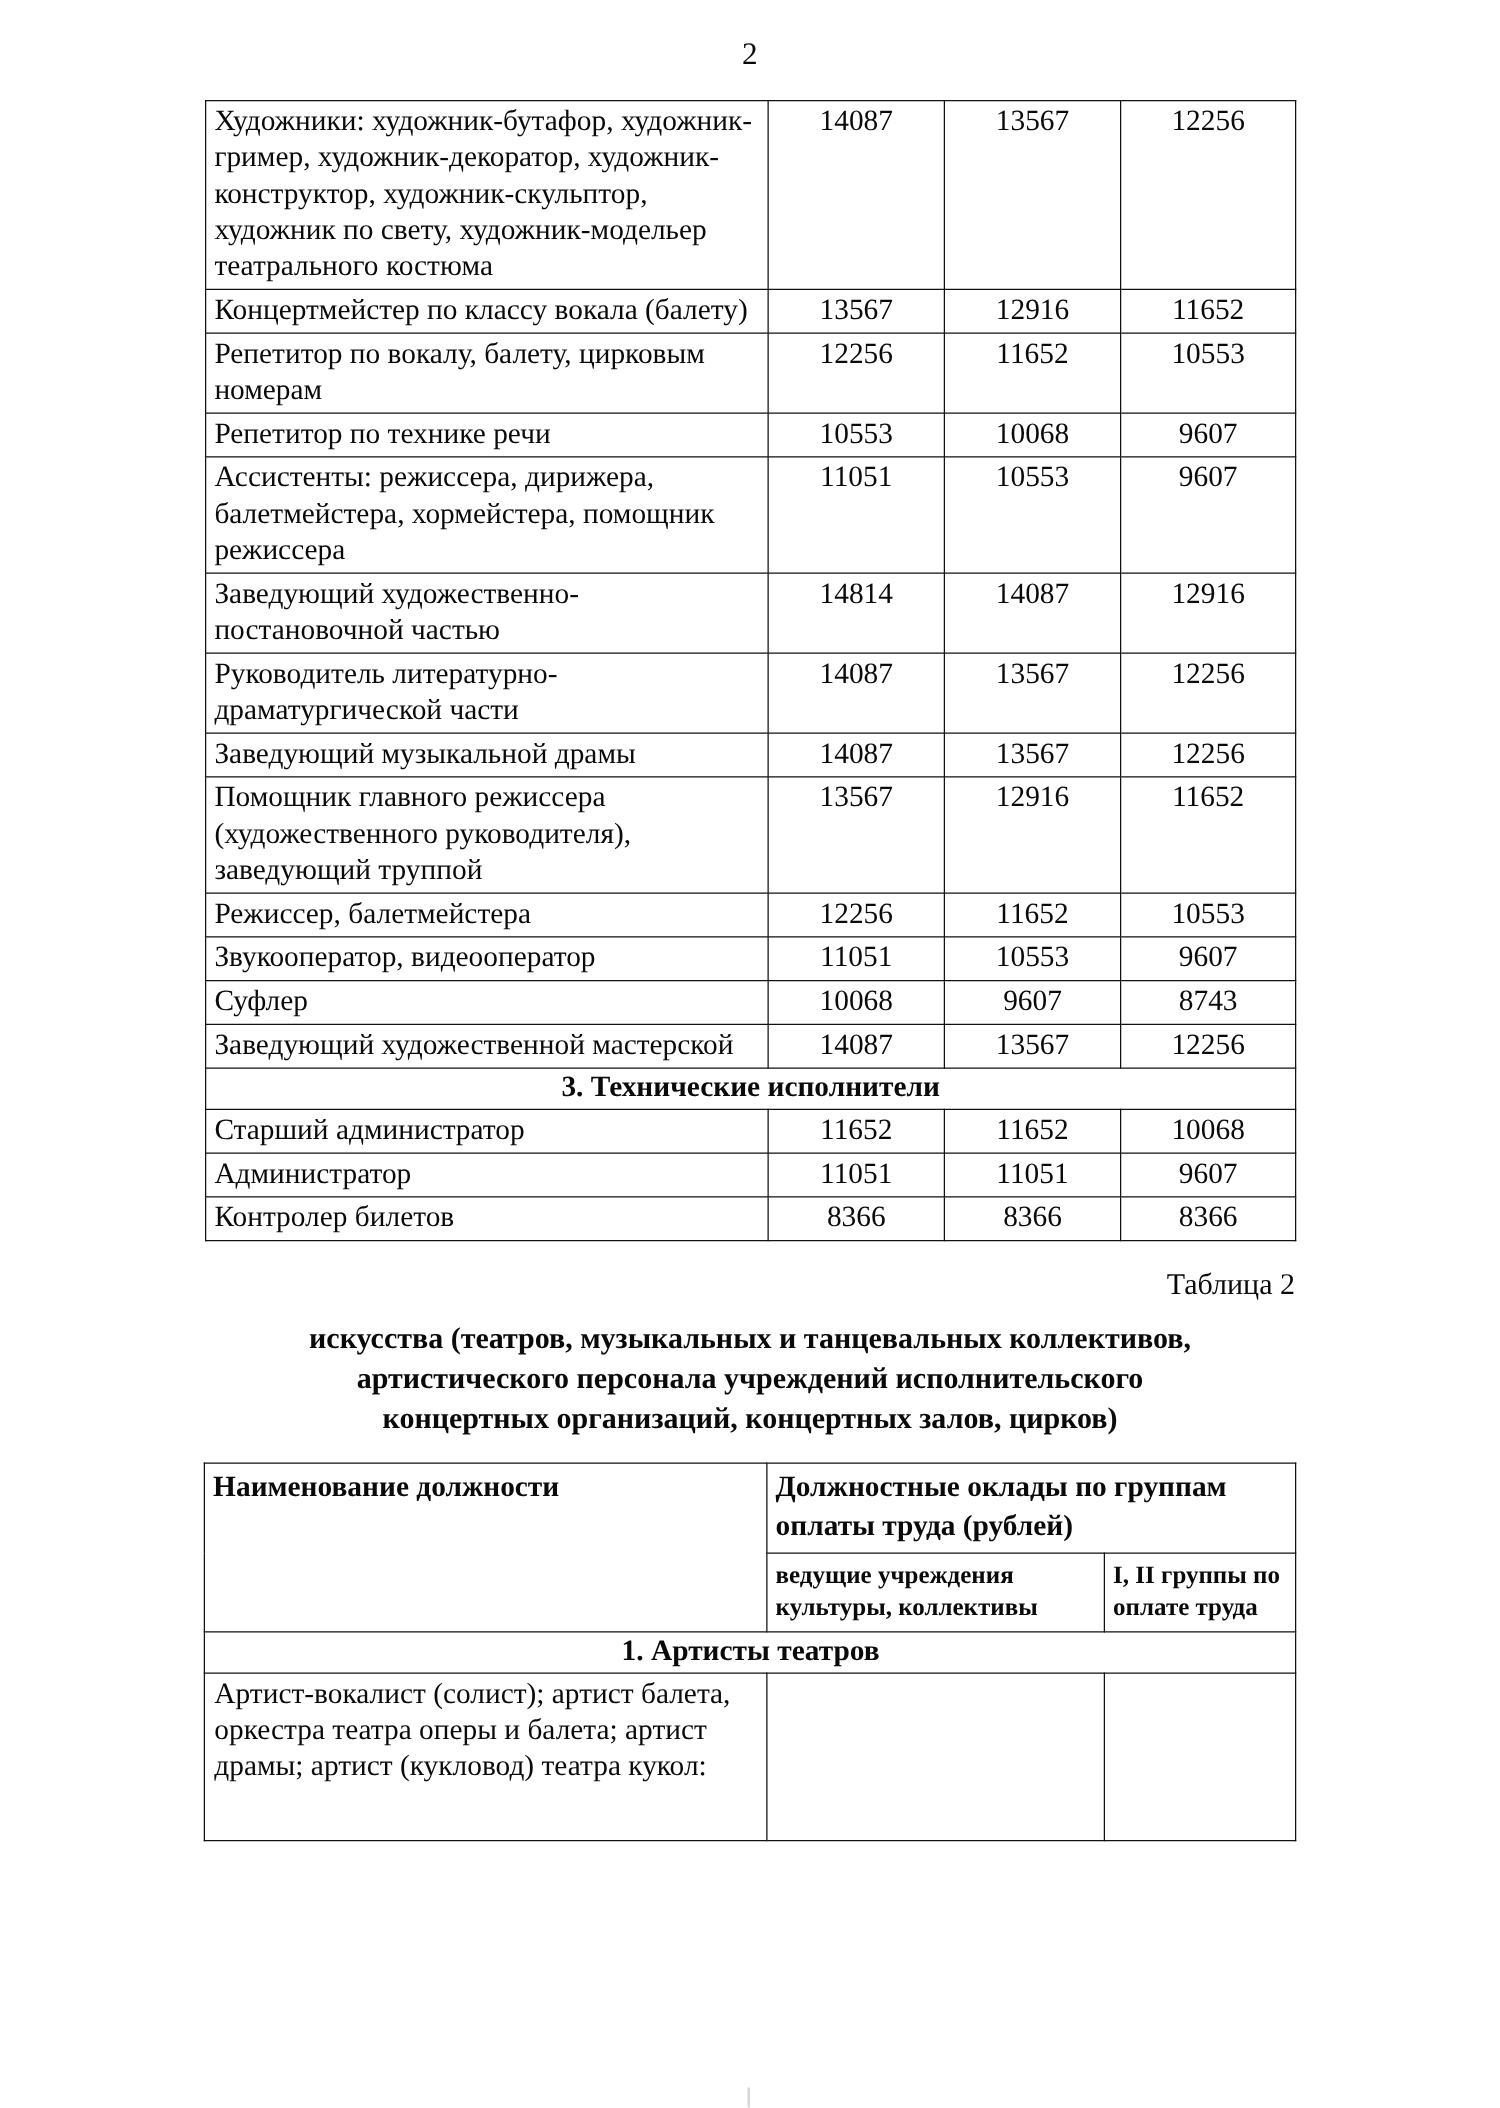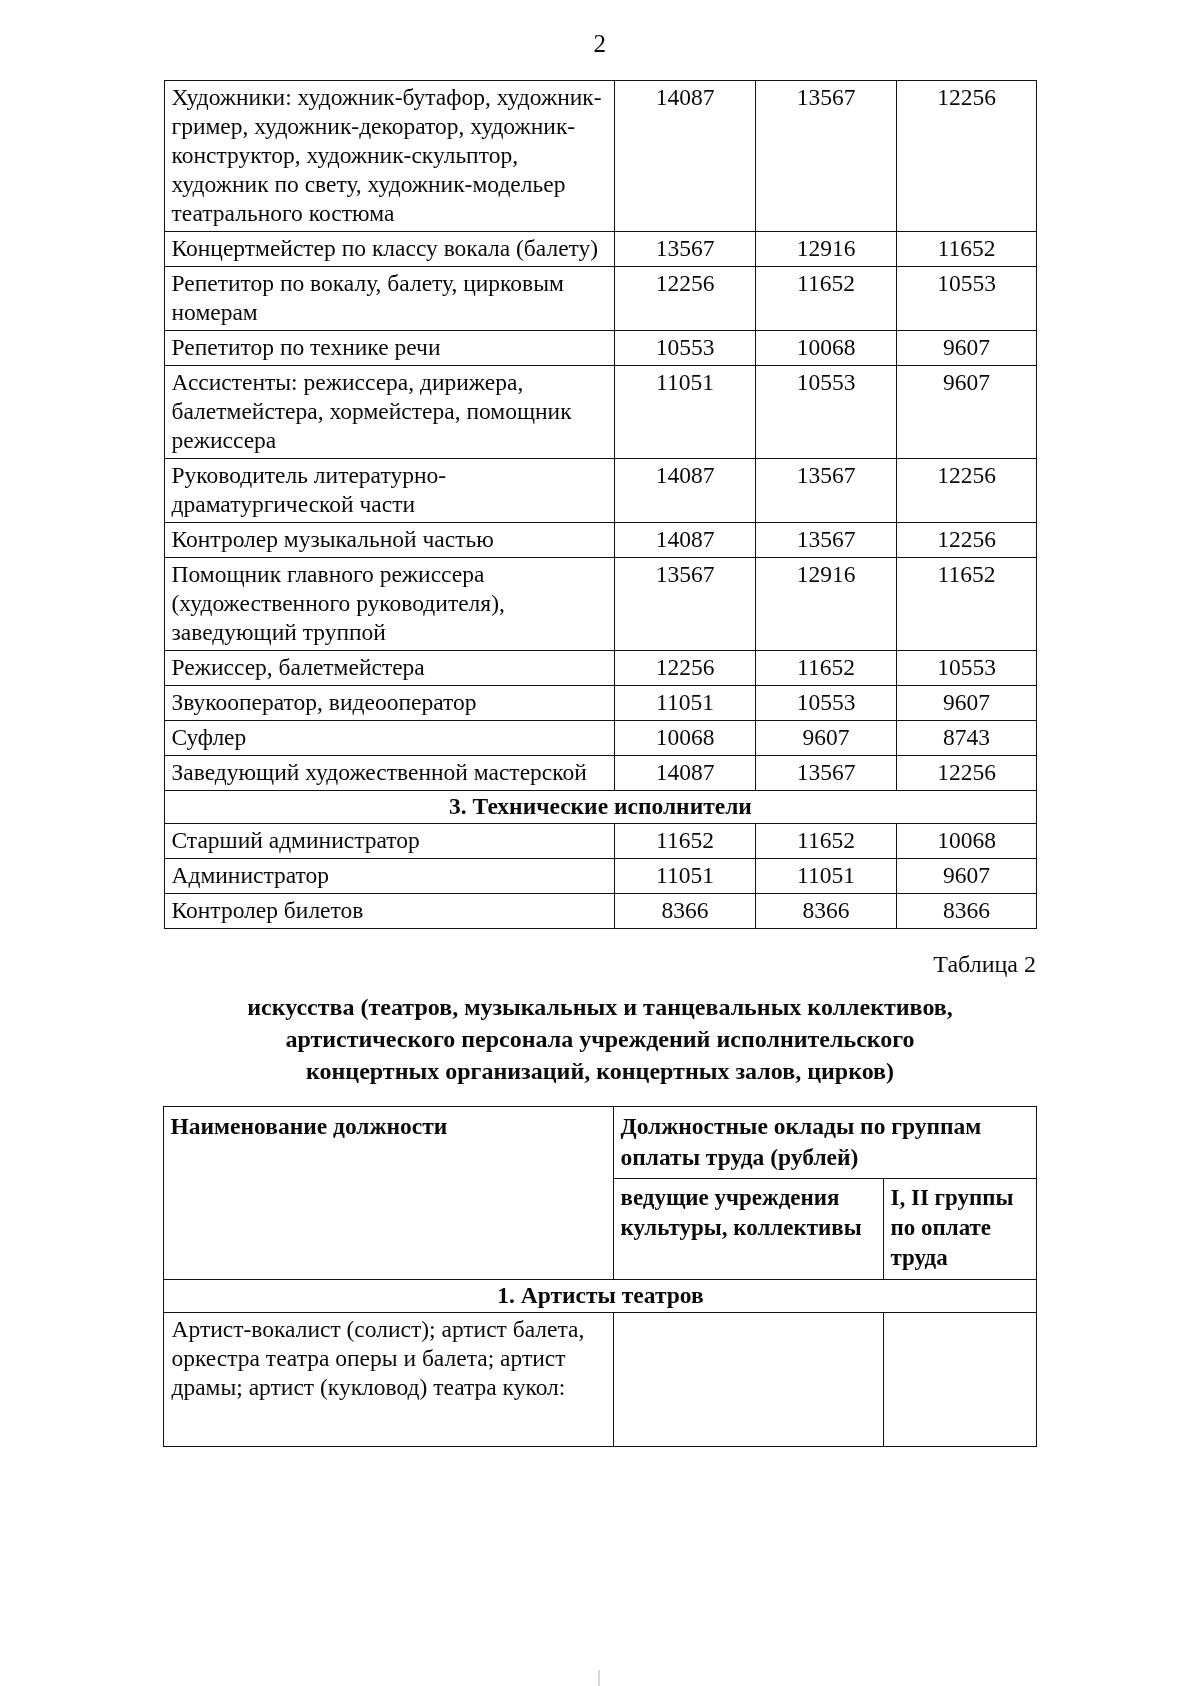--- a/index.html
+++ b/index.html
@@ -95,21 +95,21 @@
   .t2 col.d2 { width: 152px; }
 
   table.t2 th {
     text-align: left;
     font-weight: bold;
     vertical-align: top;
     line-height: 1.3;
     padding: 4px 6px 6px 6px;
   }
   table.t2 th.sub {
-    font-size: 23px;
+    font-size: 20px;
   }
   .empty-tall td { height: 128px; }
   .faint-tick {
     position: absolute;
     width: 2px;
     height: 22px;
     background: #d8d8d8;
   }
 </style>
 </head>
@@ -156,30 +156,36 @@
         <td class="num">9607</td>
       </tr>
 
       <tr>
         <td class="title-cell">Ассистенты: режиссера, дирижера, балетмейстера, хормейстера, помощник режиссера</td>
         <td class="num">11051</td>
         <td class="num">10553</td>
         <td class="num">9607</td>
       </tr>
 
+      <tr>
+        <td class="title-cell">Заведующий художественно-постановочной частью</td>
+        <td class="num">14814</td>
+        <td class="num">14087</td>
+        <td class="num">12916</td>
+      </tr>
 
       <tr>
         <td class="title-cell">Руководитель литературно-драматургической части</td>
         <td class="num">14087</td>
         <td class="num">13567</td>
         <td class="num">12256</td>
       </tr>
 
       <tr>
-        <td class="title-cell">Контролер музыкальной частью</td>
+        <td class="title-cell">Заведующий музыкальной драмы</td>
         <td class="num">14087</td>
         <td class="num">13567</td>
         <td class="num">12256</td>
       </tr>
 
       <tr>
         <td class="title-cell">Помощник главного режиссера (художественного руководителя), заведующий труппой</td>
         <td class="num">13567</td>
         <td class="num">12916</td>
         <td class="num">11652</td>

